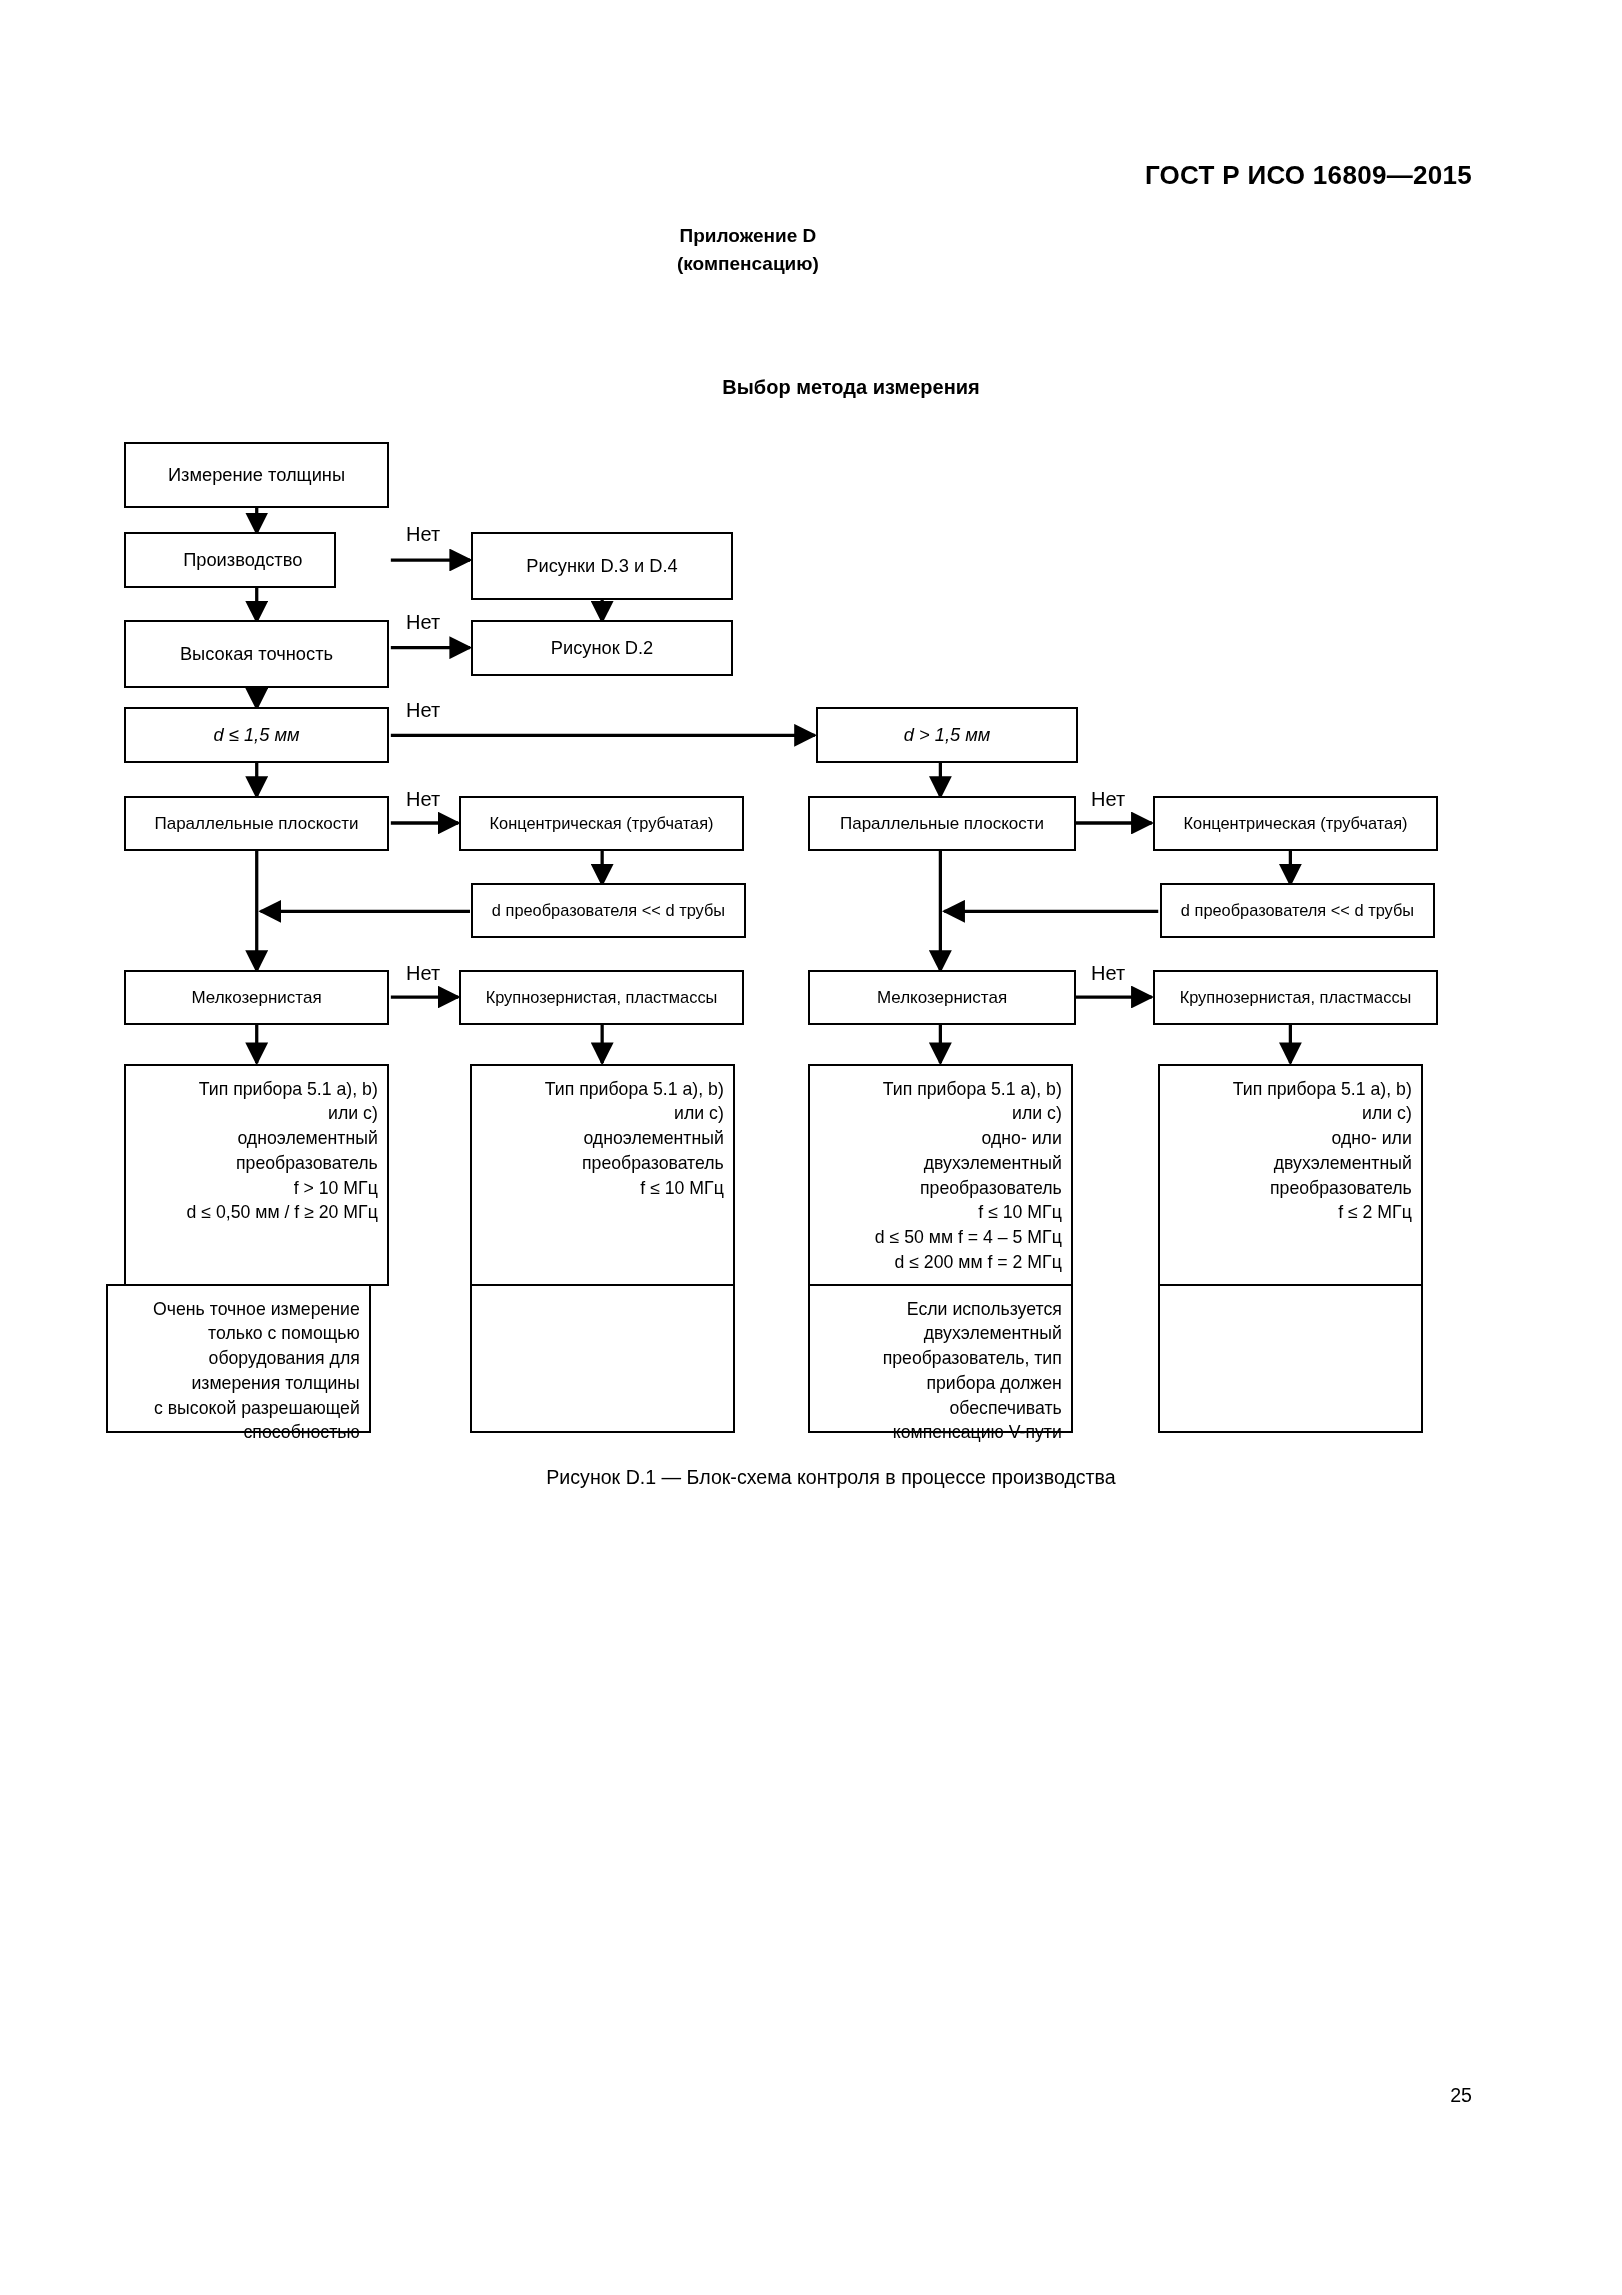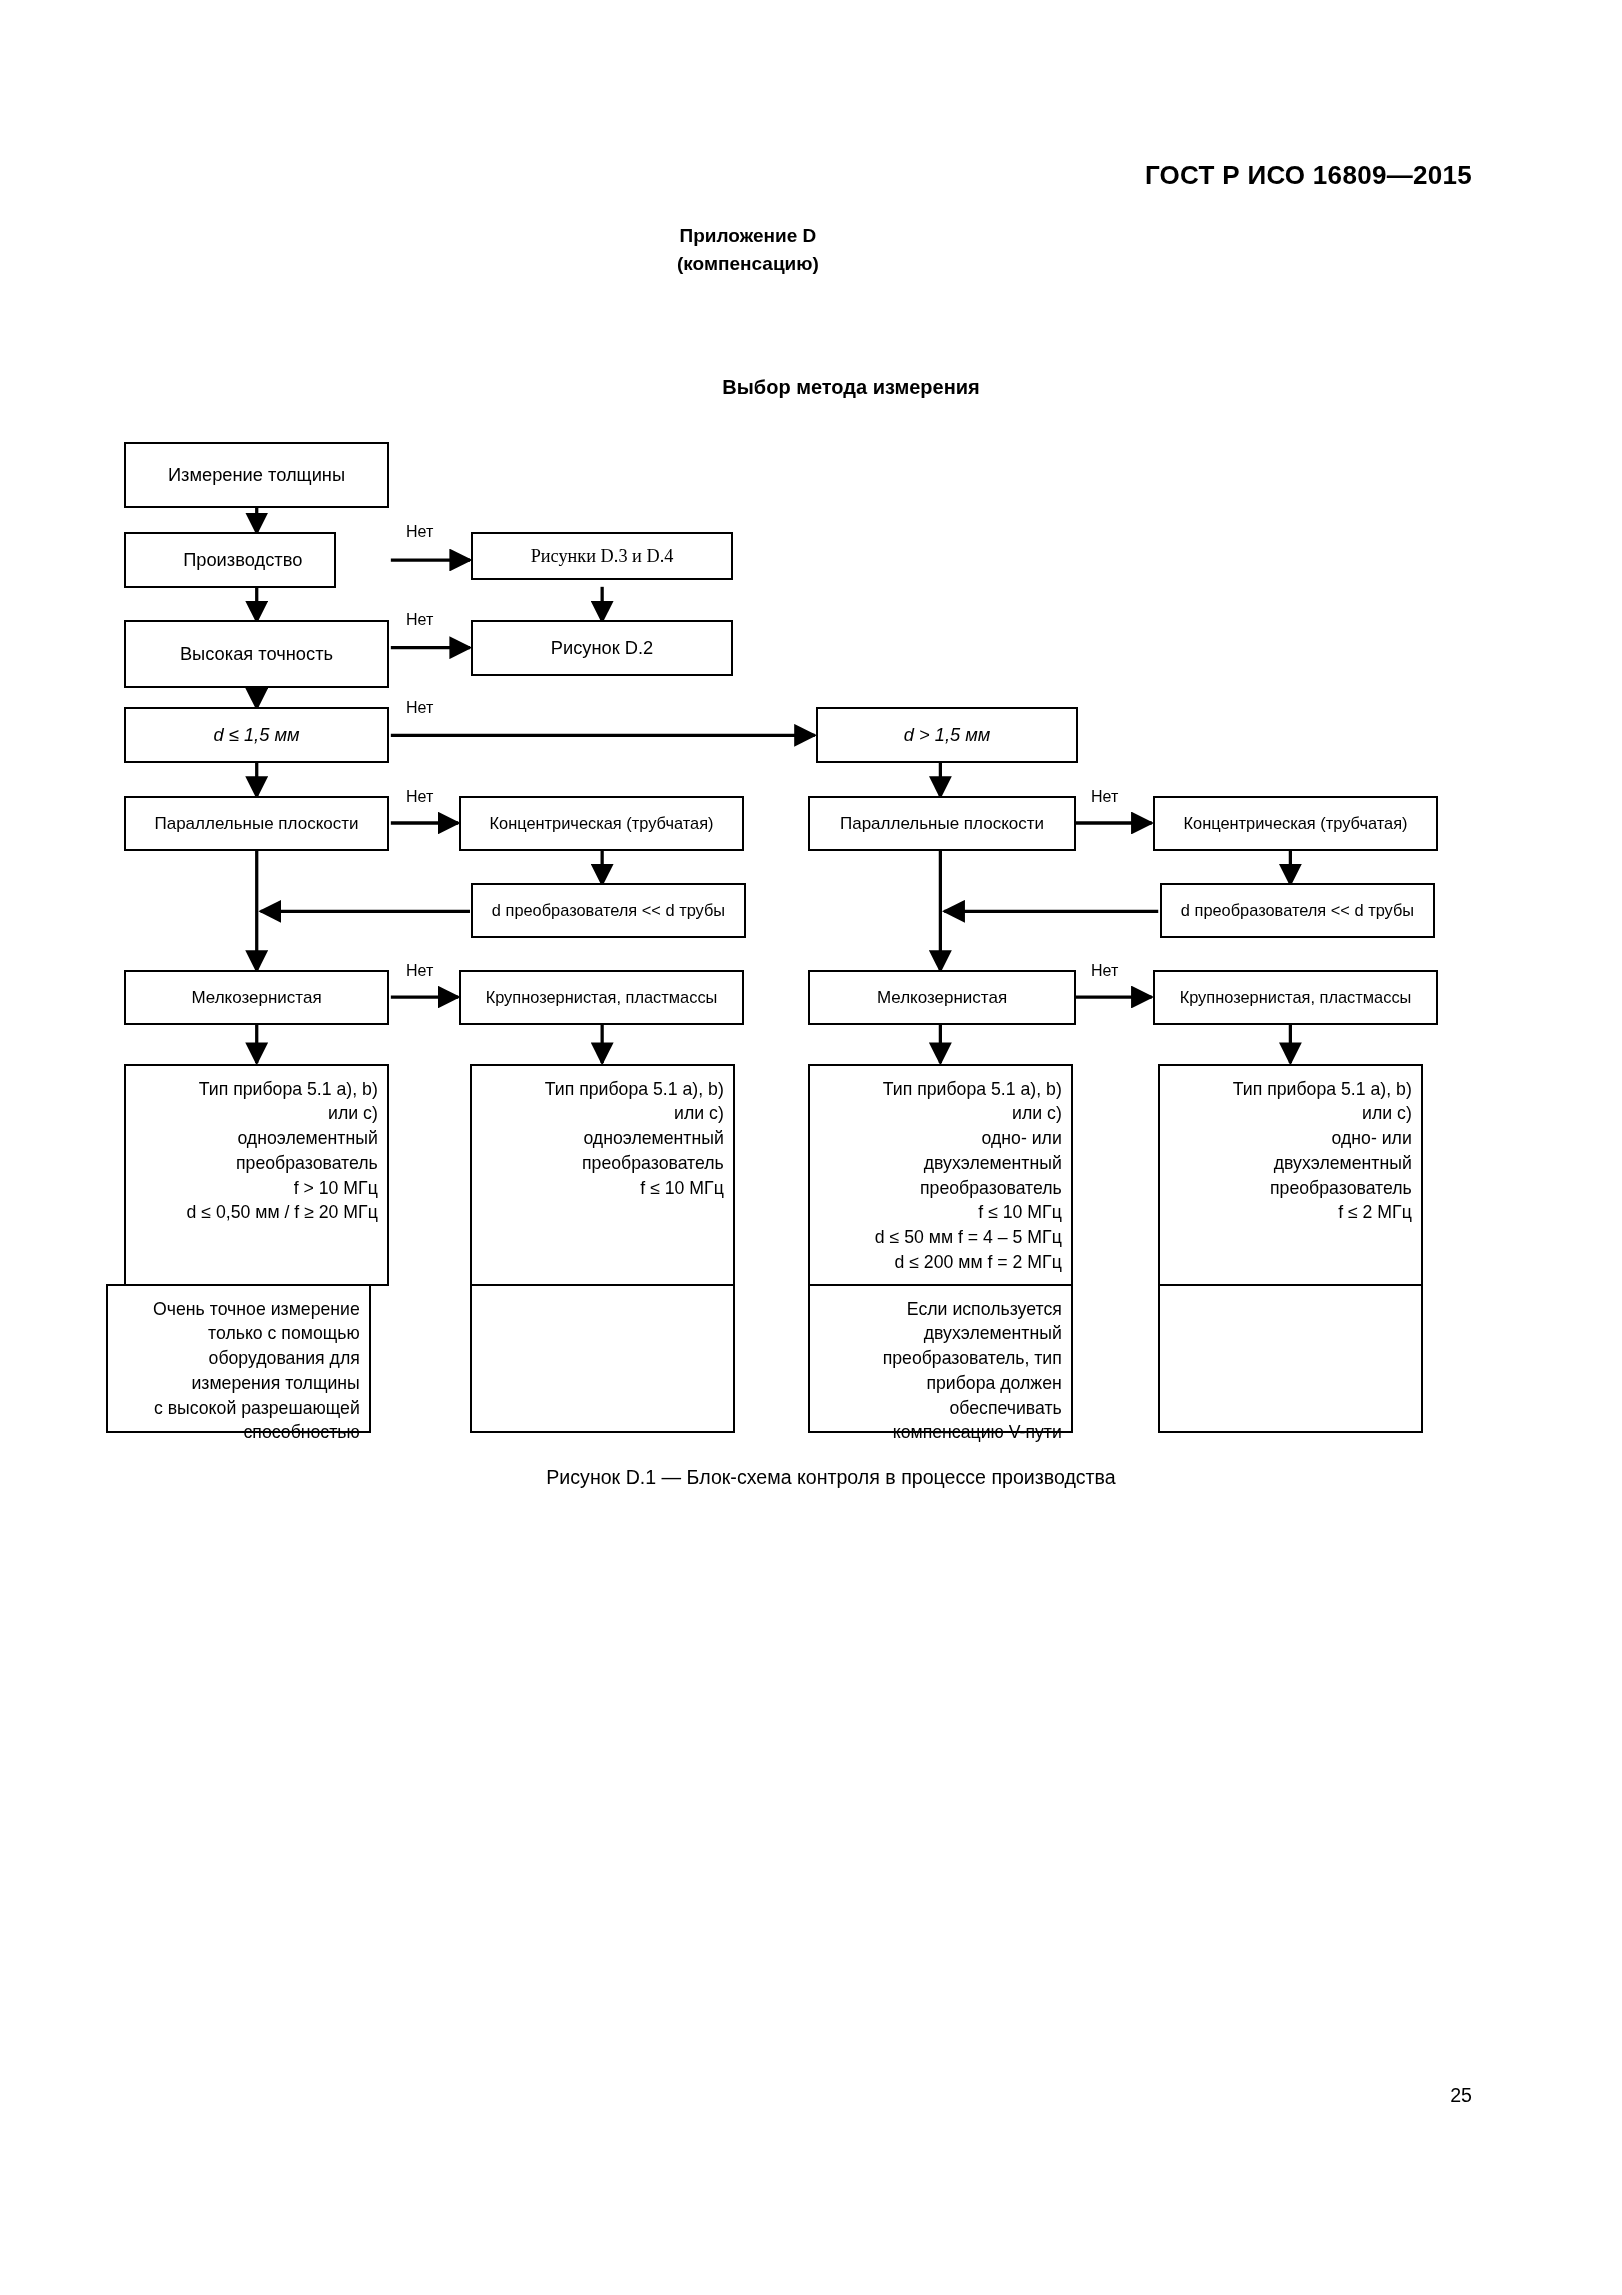--- a/index.html
+++ b/index.html
@@ -97,21 +97,21 @@
     display: block;
     text-align: right;
     padding: 10.5px 9.2px 6.5px 11.8px;
     font-size: 17.7px;
     line-height: 1.40;
     white-space: pre-line;
   }
 
   .edge-label {
     position: absolute;
-    font-size: 16px;
+    font-size: 20px;
     white-space: nowrap;
   }
 </style>
 </head>
 <body>
 
 <div class="page-header">ГОСТ Р ИСО 16809—2015</div>
 
 <div class="annex-block">
   <div>Приложение D</div>
@@ -170,21 +170,21 @@
     <line x1="920" y1="1565" x2="920" y2="1625"></line>
     <line x1="1437" y1="1565" x2="1437" y2="1625"></line>
     <line x1="1972" y1="1565" x2="1972" y2="1625"></line>
   </g>
 </svg>
 
 <div class="node" style="left:124px;  top:442px;  width:265px; height:66px;">Измерение толщины</div>
 
 <div class="node" style="left:124px;  top:532px;  width:212px; height:56px;padding-left:32px;">Производство</div>
 
-<div class="node" style="left:471px;  top:532px;  width:262px; height:48px;font-family:Liberation Serif, serif;">Рисунки D.3 и D.4</div>
+<div class="node" style="left:471px;  top:532px;  width:262px; height:68px;">Рисунки D.3 и D.4</div>
 
 <div class="node" style="left:124px;  top:620px;  width:265px; height:68px;">Высокая точность</div>
 
 <div class="node" style="left:471px;  top:620px;  width:262px; height:56px;">Рисунок D.2</div>
 
 <div class="node" style="left:124px;  top:707px; width:265px; height:56px; font-style:italic;">d ≤ 1,5 мм</div>
 
 <div class="node" style="left:816px; top:707px; width:262px; height:56px; font-style:italic;">d &gt; 1,5 мм</div>
 
 <div class="node small" style="left:124px;  top:796px; width:265px; height:55px;">Параллельные плоскости</div>

